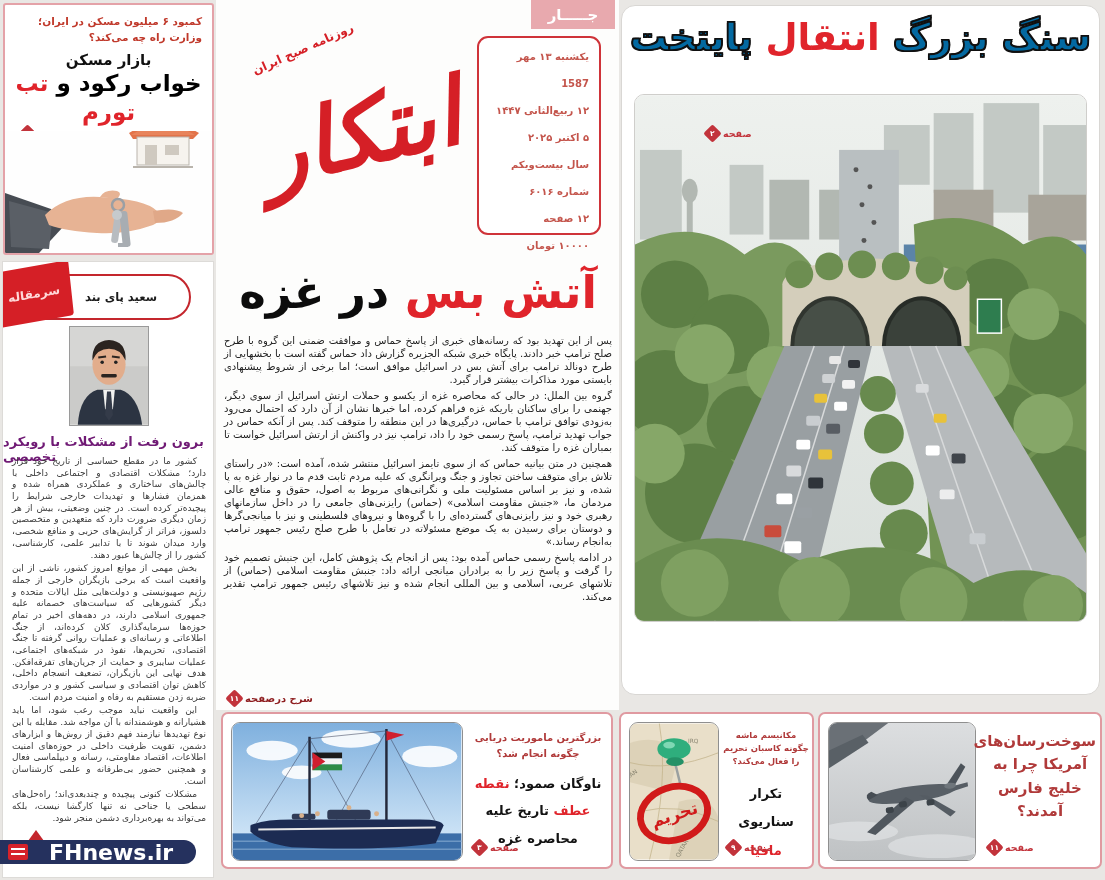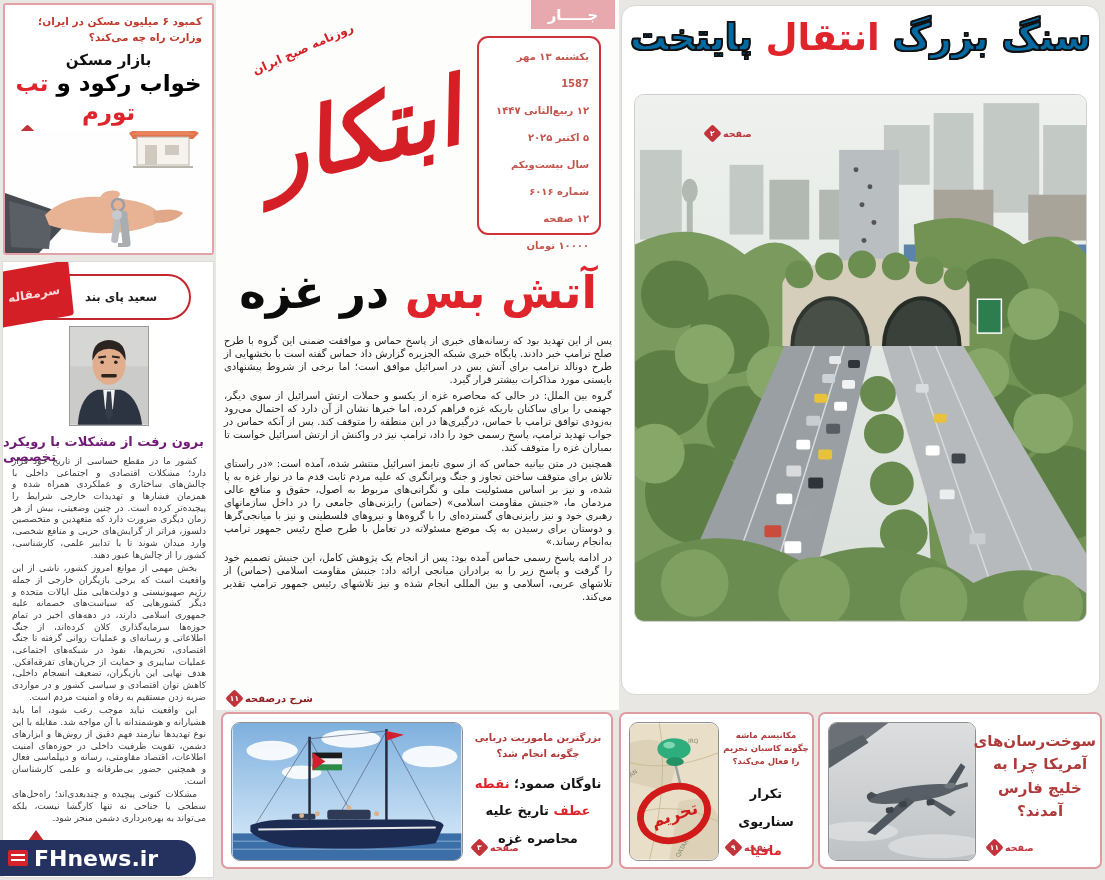--- a/index.html
+++ b/index.html
@@ -38,21 +38,21 @@
   #capital .photo{display:block;margin:34px auto 0;border:1px solid #cfcecb;border-radius:10px}
   
   #editorial{left:2px;top:261px;width:212px;height:617px;border:1px solid #dddbd8;overflow:hidden}
   #ed-stadium{position:absolute;left:8px;top:12px;width:180px;height:46px;border:2px solid #c4262d;border-radius:26px;display:flex;align-items:center;justify-content:center;font-size:11.5px;font-weight:bold;color:#1c1c1c;padding-left:40px}
   #ed-flag{position:absolute;left:-6px;top:4px;width:74px;height:56px;background:var(--brand-red);transform:skewY(-10deg) skewX(6deg);display:flex;align-items:center;justify-content:center;color:#ffd9d9;font-size:12px;font-weight:bold;border-radius:3px}
   #ed-photo{position:absolute;left:66px;top:64px;border:1px solid #9a9a9a}
   #ed-headline{position:absolute;left:0;top:172px;width:100%;text-align:left;font-size:13px;font-weight:800;color:#701a75}
   #ed-body{position:absolute;left:9px;top:194px;width:194px;font-size:9px;line-height:1.3;color:var(--text-body);text-align:justify}
   #ed-body p{margin-bottom:2px;text-indent:9px}
   #fh-pennant{position:absolute;left:28px;top:830px;width:0;height:0;border-left:8px solid transparent;border-right:8px solid transparent;border-bottom:11px solid #c4262d}
-  #fh-logo{position:absolute;left:0;top:840px;width:196px;height:36px;background:var(--navy);border-radius:0 20px 20px 0;display:flex;align-items:center;direction:ltr;padding-left:8px;gap:6px}
+  #fh-logo{position:absolute;left:0;top:840px;width:196px;height:24px;background:var(--navy);border-radius:0 20px 20px 0;display:flex;align-items:center;direction:ltr;padding-left:8px;gap:21px}
   #fh-logo .mark{width:20px;height:16px;background:#d6222a;border-radius:2px;position:relative}
   #fh-logo .mark::before,#fh-logo .mark::after{content:"";position:absolute;left:3px;right:3px;height:2px;background:#fff}
   #fh-logo .mark::before{top:4px}
   #fh-logo .mark::after{top:9px}
   #fh-logo .txt{color:#fff;font-size:22px;font-weight:bold;letter-spacing:0}
   
   #main-story{left:220px;top:261px;width:396px;height:450px;overflow:hidden}
   #main-story .kicker{margin-top:8px;text-align:center;font-size:13.5px;font-weight:bold;color:#111}
   #main-story .h-line{text-align:center;font-size:45px;font-weight:800;color:#0c0c0c;line-height:1.4;letter-spacing:-1px}
   #main-story .body{margin:10px 4px 0;font-size:10px;line-height:1.3;color:#222;text-align:justify}

